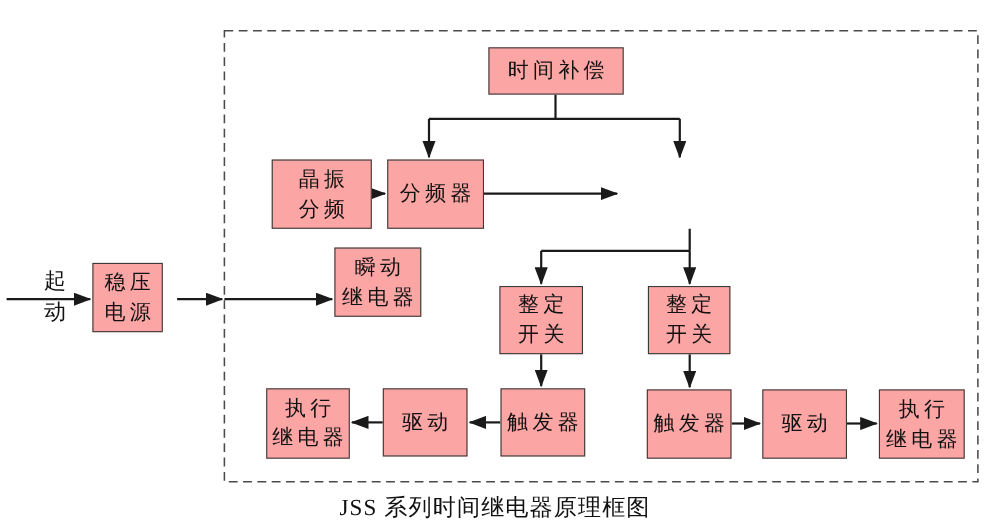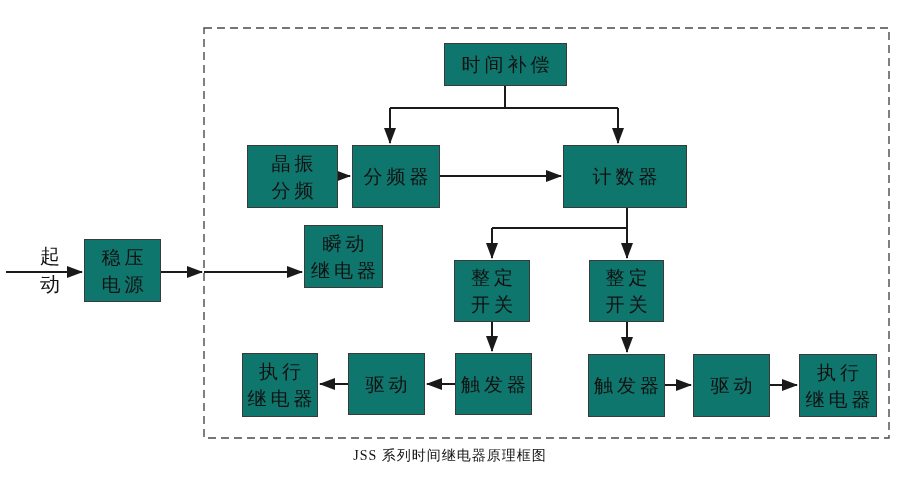--- a/index.html
+++ b/index.html
@@ -19,21 +19,21 @@
     position: absolute;
     left: 0;
     top: 0;
     width: 900px;
     height: 482px;
   }
   .box {
     position: absolute;
     box-sizing: border-box;
     border: 1.5px solid #3a3a3a;
-    background: #0f766e;
+    background: #fca5a5;
     display: flex;
     flex-direction: column;
     align-items: center;
     justify-content: center;
     color: #111111;
     font-size: 19px;
     line-height: 27px;
     letter-spacing: 4px;
     text-indent: 4px;
     white-space: nowrap;
@@ -49,21 +49,21 @@
     line-height: 28px;
     text-align: center;
   }
   .caption {
     position: absolute;
     left: 0;
     top: 447px;
     width: 900px;
     text-align: center;
     color: #111111;
-    font-size: 14px;
+    font-size: 21px;
     letter-spacing: 1px;
   }
 </style>
 </head>
 <body>
 
 <div class="canvas">
 
   <svg class="wires" viewBox="0 0 900 482">
     <defs>
@@ -116,25 +116,22 @@
 
   <div class="box" style="left:247px;top:145px;width:91px;height:63px">
     <span>晶振</span>
     <span>分频</span>
   </div>
 
   <div class="box" style="left:352px;top:145px;width:88px;height:63px">
     <span>分频器</span>
   </div>
 
-  <div class="box" style="left:563px;top:145px;width:124px;height:63px">
-    <span>计数器</span>
-  </div>
 
-  <div class="box" style="left:84px;top:239px;width:77px;height:63px">
+  <div class="box" style="left:84px;top:239px;width:64px;height:63px">
     <span>稳压</span>
     <span>电源</span>
   </div>
 
   <div class="box" style="left:304px;top:225px;width:79px;height:63px">
     <span>瞬动</span>
     <span>继电器</span>
   </div>
 
   <div class="box" style="left:454px;top:260px;width:76px;height:62px">

